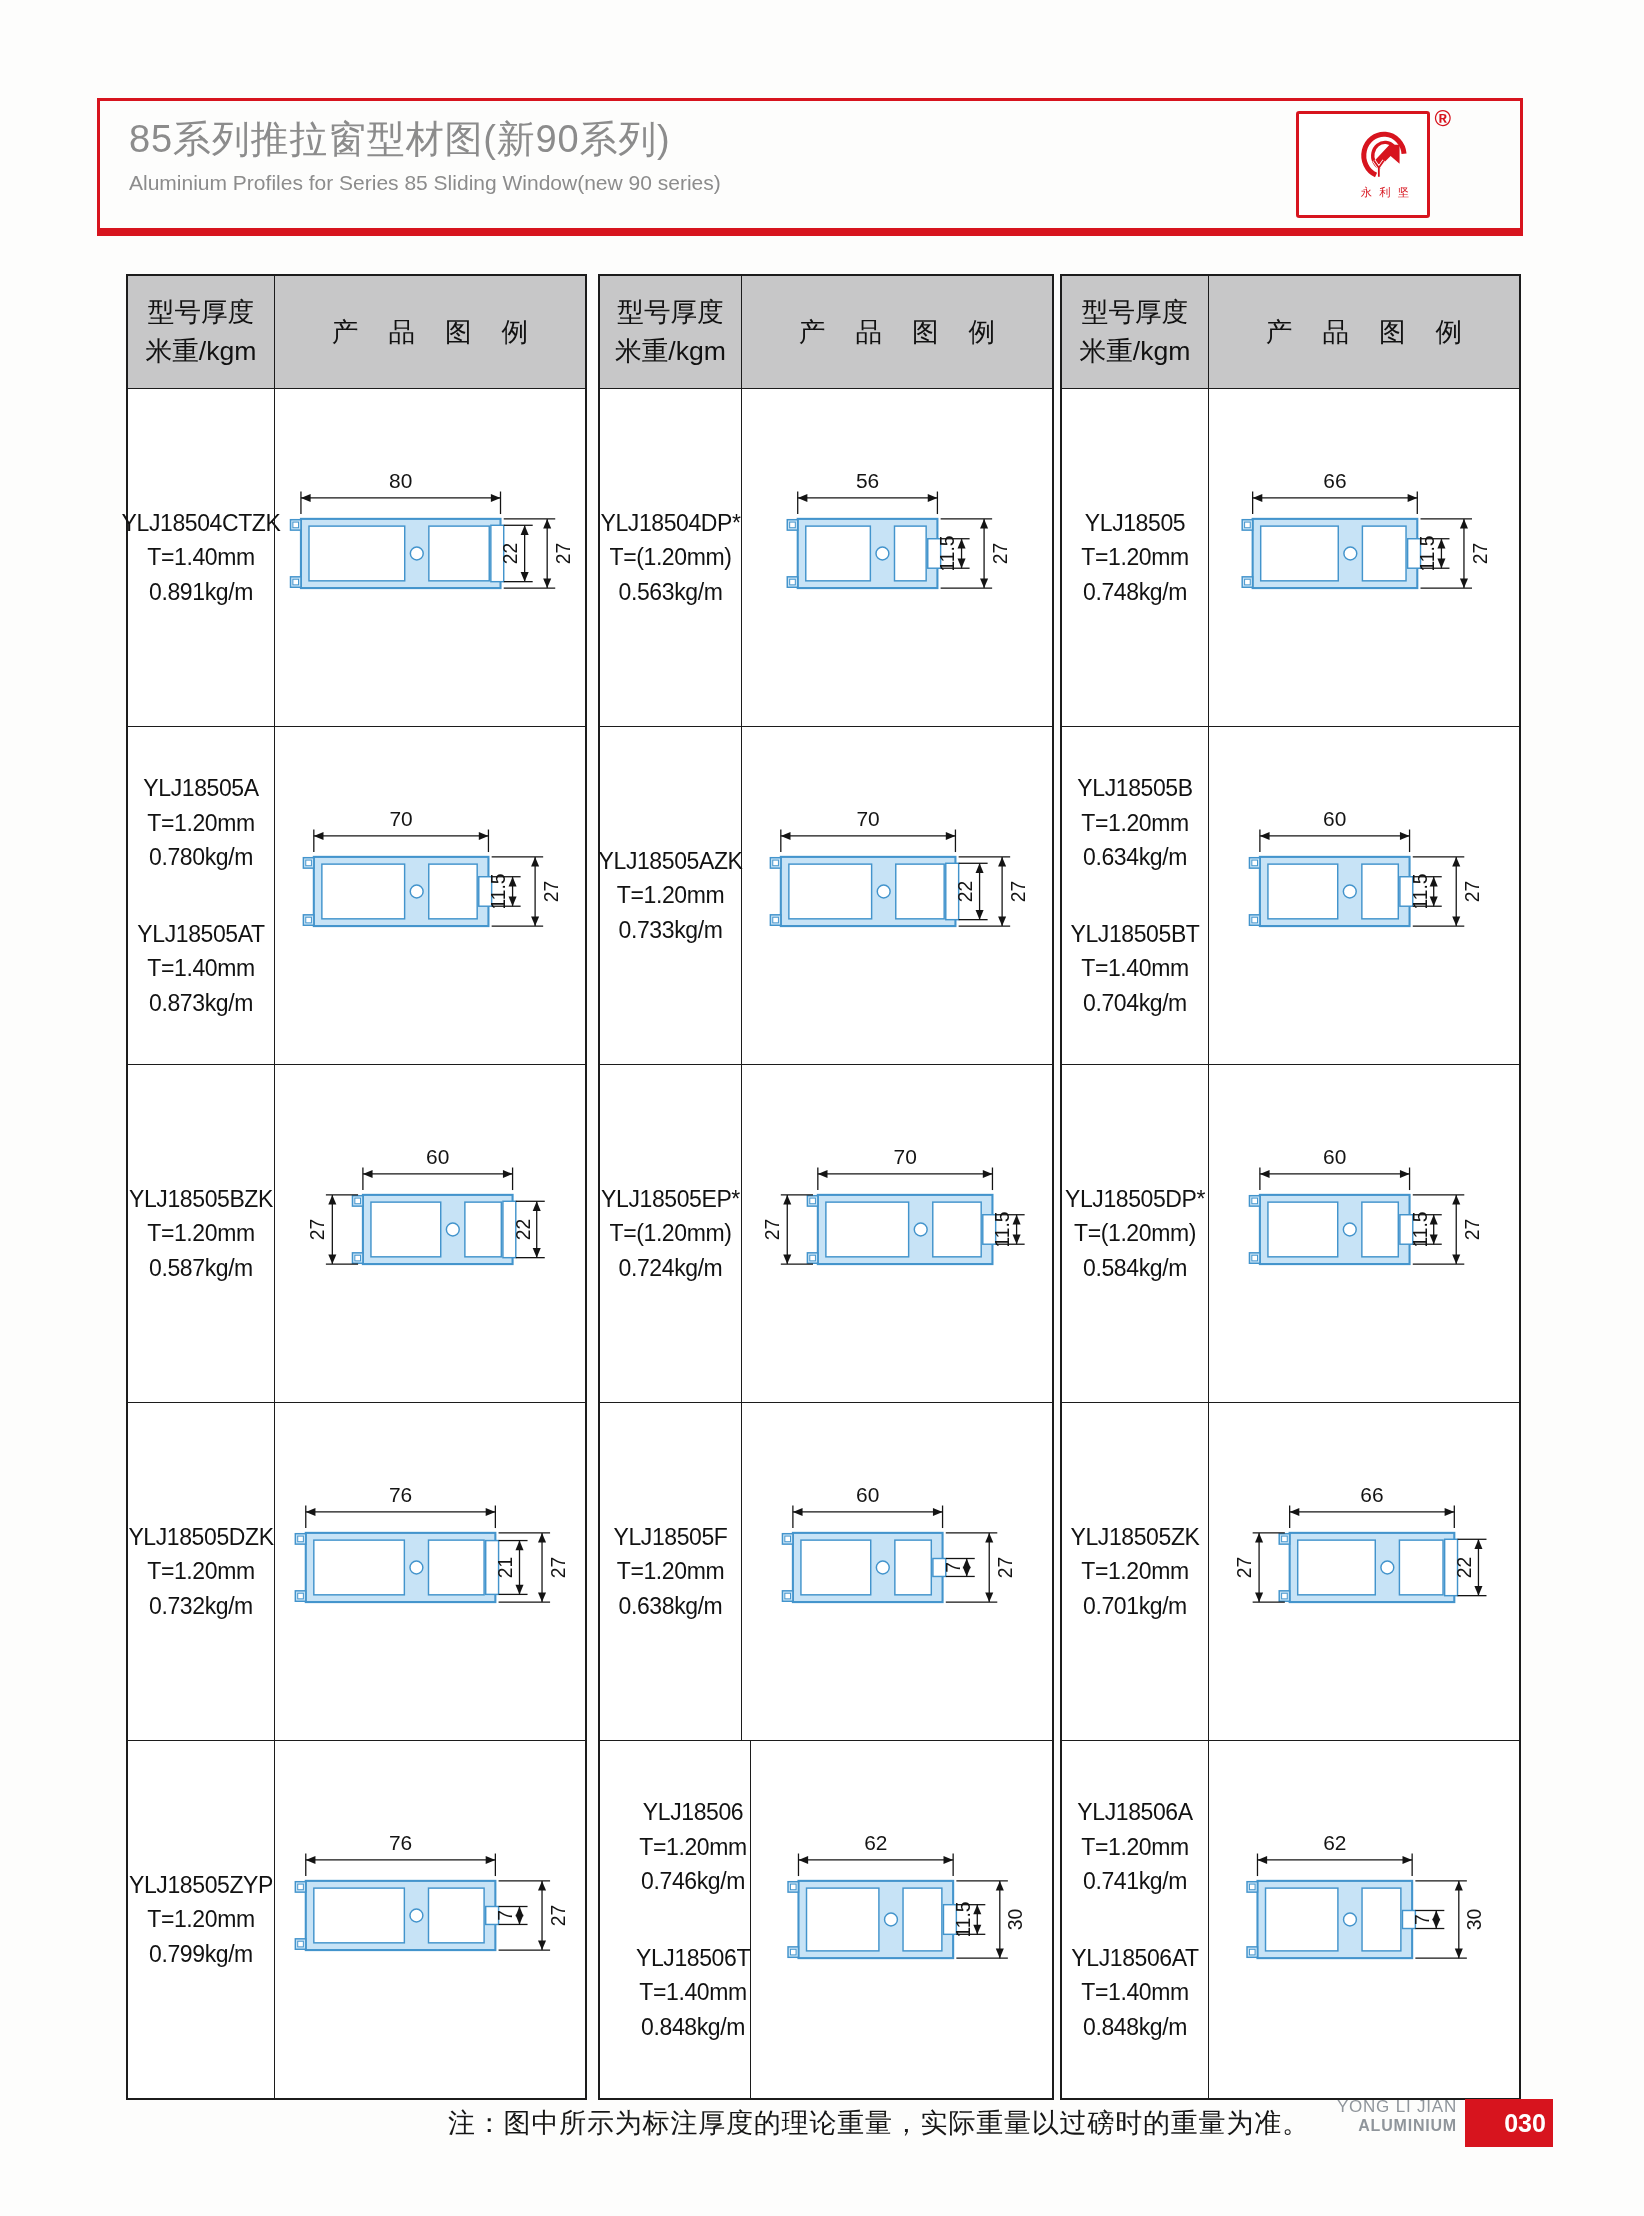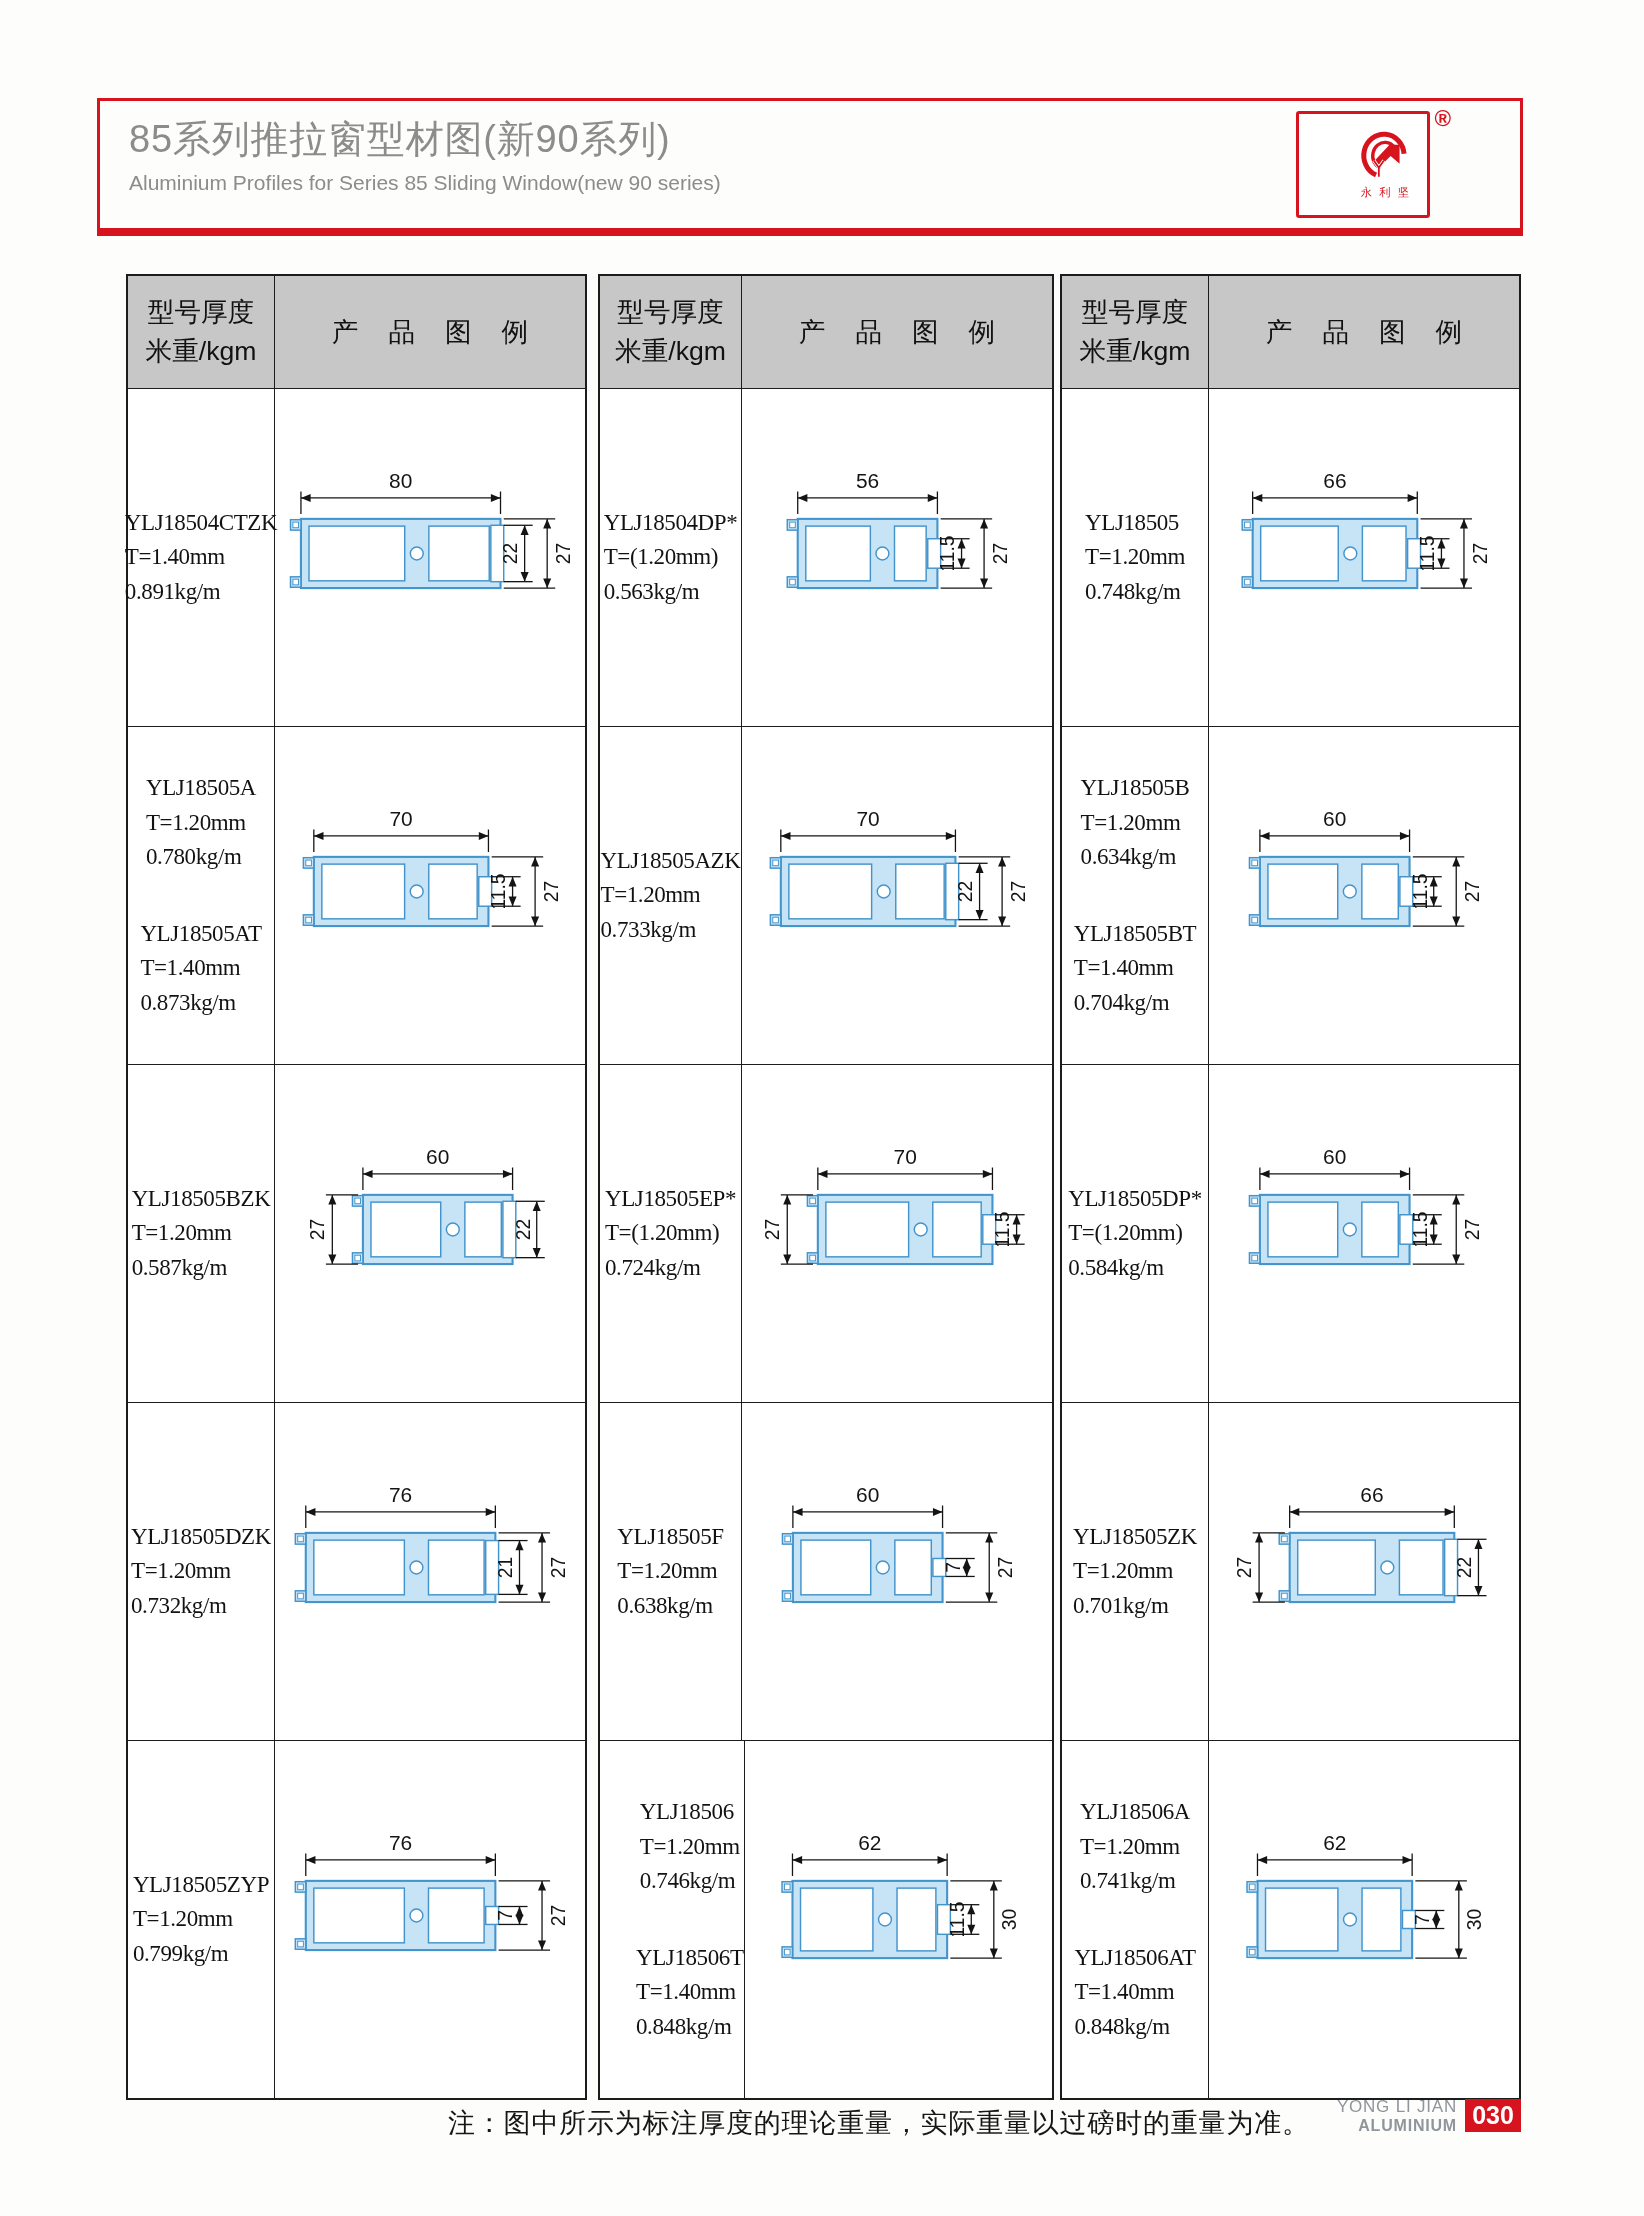--- a/index.html
+++ b/index.html
@@ -41,30 +41,30 @@
   .g-header{display:flex;background:#c7c7c8;border-bottom:1.6px solid #1c1c1c;box-sizing:border-box;height:113px;}
   .g-header .h1{display:flex;flex-direction:column;align-items:center;justify-content:center;
     border-right:1.6px solid #1c1c1c;box-sizing:border-box;font-size:26.6px;line-height:1.45;color:#111;}
   .g-header .h2{flex:1;display:flex;align-items:center;justify-content:center;
     font-size:26.6px;letter-spacing:11.3px;color:#111;text-indent:11.3px;}
   .g-row{display:flex;border-bottom:1.6px solid #1c1c1c;box-sizing:border-box;}
   .g-row:last-child{border-bottom:none;}
   .c1{display:flex;flex-direction:column;align-items:center;justify-content:center;
     border-right:1.6px solid #1c1c1c;box-sizing:border-box;}
   .c2{flex:1;display:flex;align-items:center;justify-content:center;}
-  .model{font-size:23px;line-height:1.5;color:#121212;letter-spacing:-0.4px;white-space:nowrap;font-family:Liberation Serif, serif;}
+  .model{text-align:center;font-size:23px;line-height:1.5;color:#121212;letter-spacing:-0.4px;white-space:nowrap;}
   .model + .model{margin-top:42px;}
   
   .note{position:absolute;left:448px;top:2105px;font-size:27px;color:#161616;letter-spacing:0.8px;white-space:nowrap;}
   .fbrand{position:absolute;left:1304px;top:2097px;width:153px;text-align:right;color:#8f959b;line-height:1.15;}
   .fbrand .l1{font-size:17px;letter-spacing:0.8px;}
   .fbrand .l2{font-size:16px;font-weight:bold;letter-spacing:0.8px;}
   .pagebox{
-    position:absolute;left:1465px;top:2099px;width:56px;height:33px;background:#d7141e;
-    color:#fff;font-size:25px;font-weight:bold;display:flex;align-items:center;justify-content:center;
+    position:absolute;left:1465px;top:2099px;width:56px;height:48px;background:#d7141e;
+    color:#fff;font-size:25px;font-weight:bold;display:flex;align-items:center;justify-content:center;padding-left:32px;
   }
 </style>
 </head>
 <body>
 
 <div class="header-box">
   <div class="titles">
     <div class="title-cn">85系列推拉窗型材图(新90系列)</div>
     <div class="title-en">Aluminium Profiles for Series 85 Sliding Window(new 90 series)</div>
   </div>

